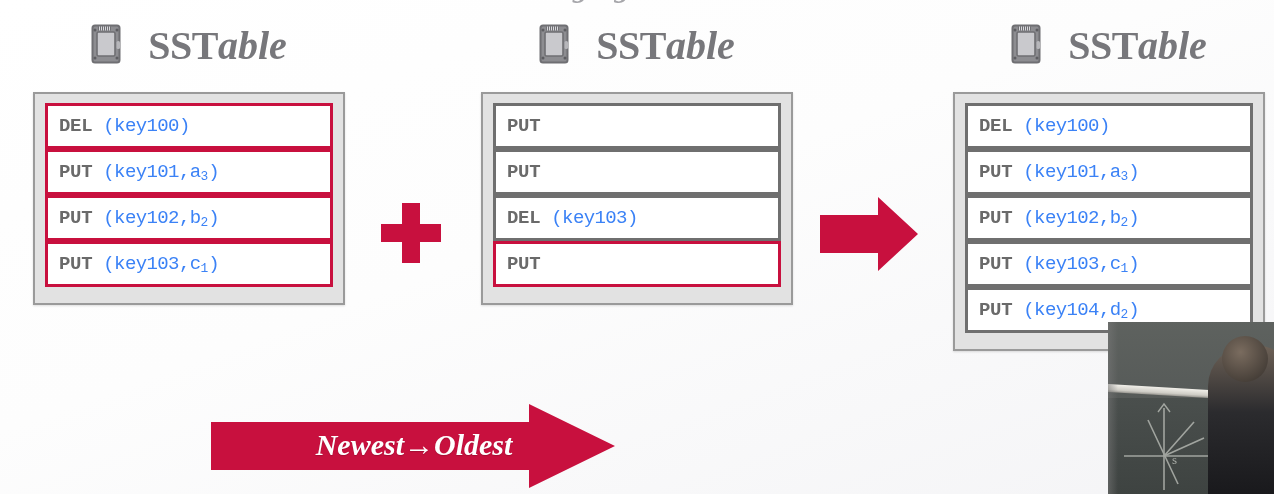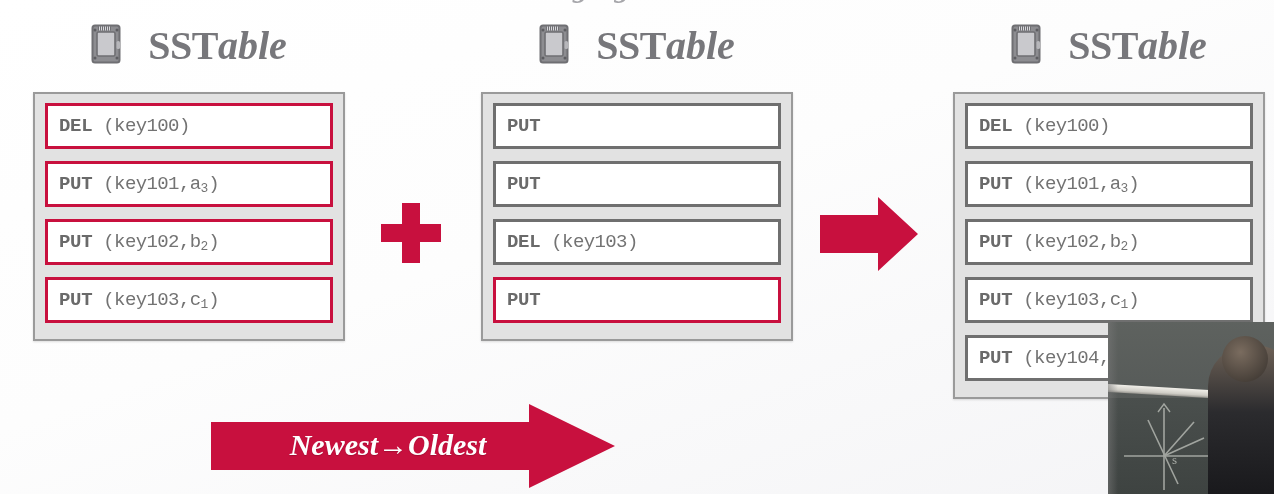--- a/index.html
+++ b/index.html
@@ -91,35 +91,34 @@
     border: 2px solid #9a9a9a;
     padding: 9px 10px 16px 10px;
     box-sizing: border-box;
     box-shadow: 0 1px 2px rgba(0,0,0,0.13);
   }
 
   .row {
     background: #ffffff;
     box-sizing: border-box;
     height: 46px;
-    margin-bottom: 12px;
     display: flex;
     align-items: center;
     padding-left: 11px;
     font-family: "Liberation Mono", monospace;
     font-size: 19px;
     color: #6f6f6f;
     white-space: nowrap;
   }
   .row:last-child { margin-bottom: 0; }
   .row.gray { border: 3px solid #6f6f6f; }
   .row.red  { border: 3px solid #C8103E; }
 
   .row .op { font-weight: bold; color: #6a6a6a; letter-spacing: -0.3px; }
-  .row .arg { color: #737373; margin-left: 11px; letter-spacing: -0.6px; }
+  .row .arg { color: #3b82f6; margin-left: 11px; letter-spacing: -0.6px; }
   .row .arg sub {
     font-size: 0.68em;
     vertical-align: -0.22em;
     letter-spacing: 0;
   }
 
   
   .plus {
     position: absolute;
     left: 381px;
@@ -147,21 +146,21 @@
   
   .banner {
     position: absolute;
     left: 211px;
     top: 404px;
     width: 404px;
     height: 86px;
   }
   .banner-label {
     position: absolute;
-    left: 57px;
+    left: 83px;
     top: 24px;
     width: 240px;
     text-align: center;
     color: #ffffff;
     font-family: "Liberation Serif", serif;
     font-style: italic;
     font-weight: bold;
     font-size: 30px;
     white-space: nowrap;
     text-shadow: 0 1px 1px rgba(0,0,0,0.18);

